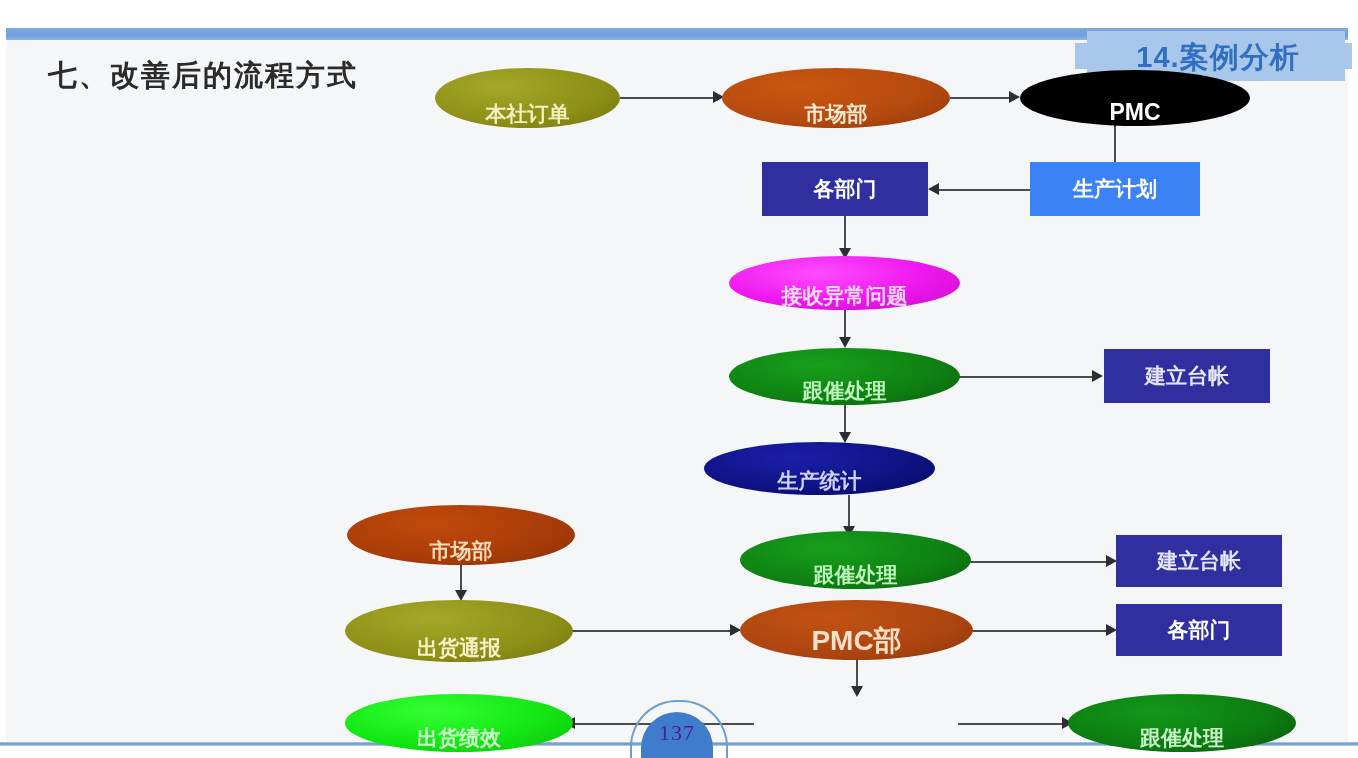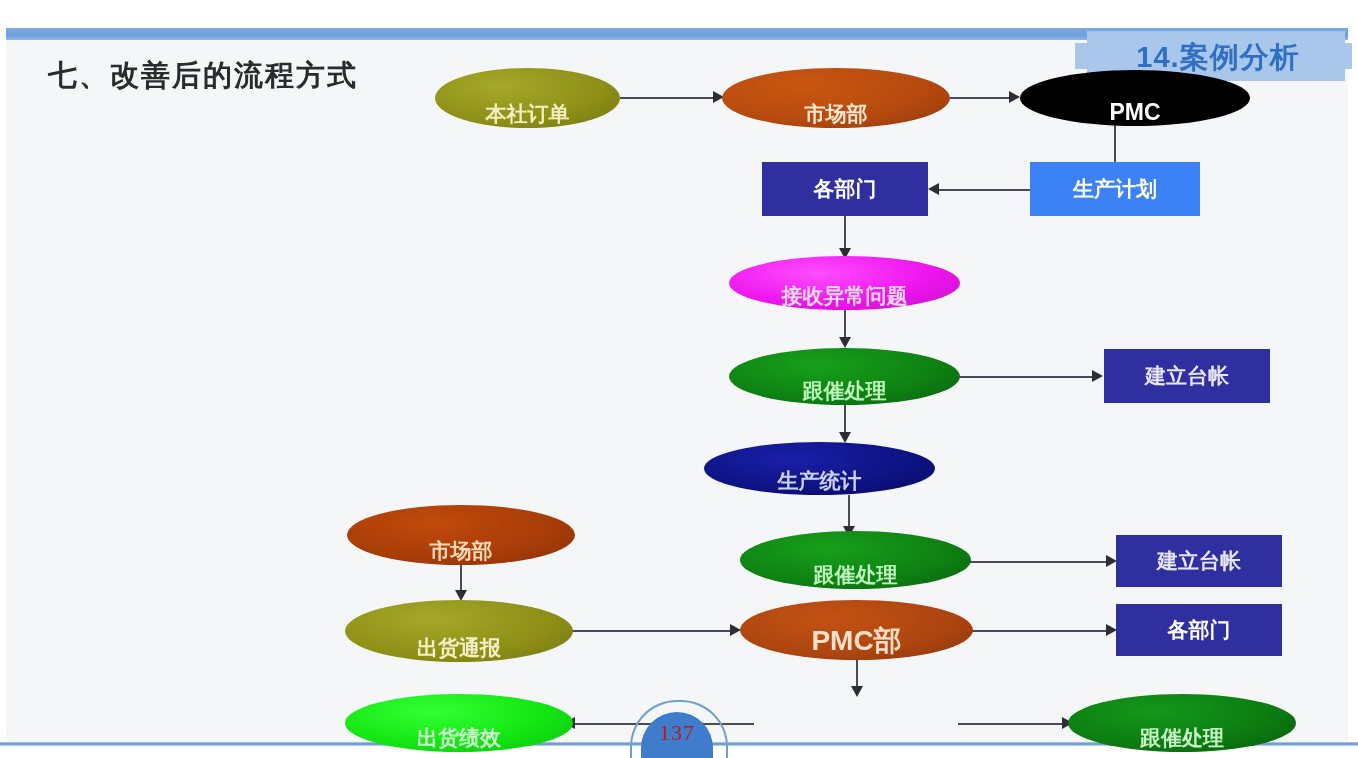--- a/index.html
+++ b/index.html
@@ -68,21 +68,21 @@
     position:absolute;left:630px;top:700px;width:94px;height:58px;
     border:2px solid #6f9fd0;border-bottom:none;
     border-radius:47px 47px 0 0;background:transparent;
   }
   .pgn-dome{
     position:absolute;left:641px;top:712px;width:72px;height:46px;
     background:#3f7ccb;border-radius:36px 36px 0 0;
   }
   .pgn-num{
     position:absolute;left:641px;top:718px;width:72px;height:30px;
-    color:#b91c1c;font-size:22px;line-height:30px;text-align:center;
+    color:#4c1d95;font-size:22px;line-height:30px;text-align:center;
     font-family:"Liberation Serif","DejaVu Serif",serif;letter-spacing:1px;
   }
 </style>
 </head>
 <body>
 
 <div id="slide">
 
   <div class="canvas"></div>
 

